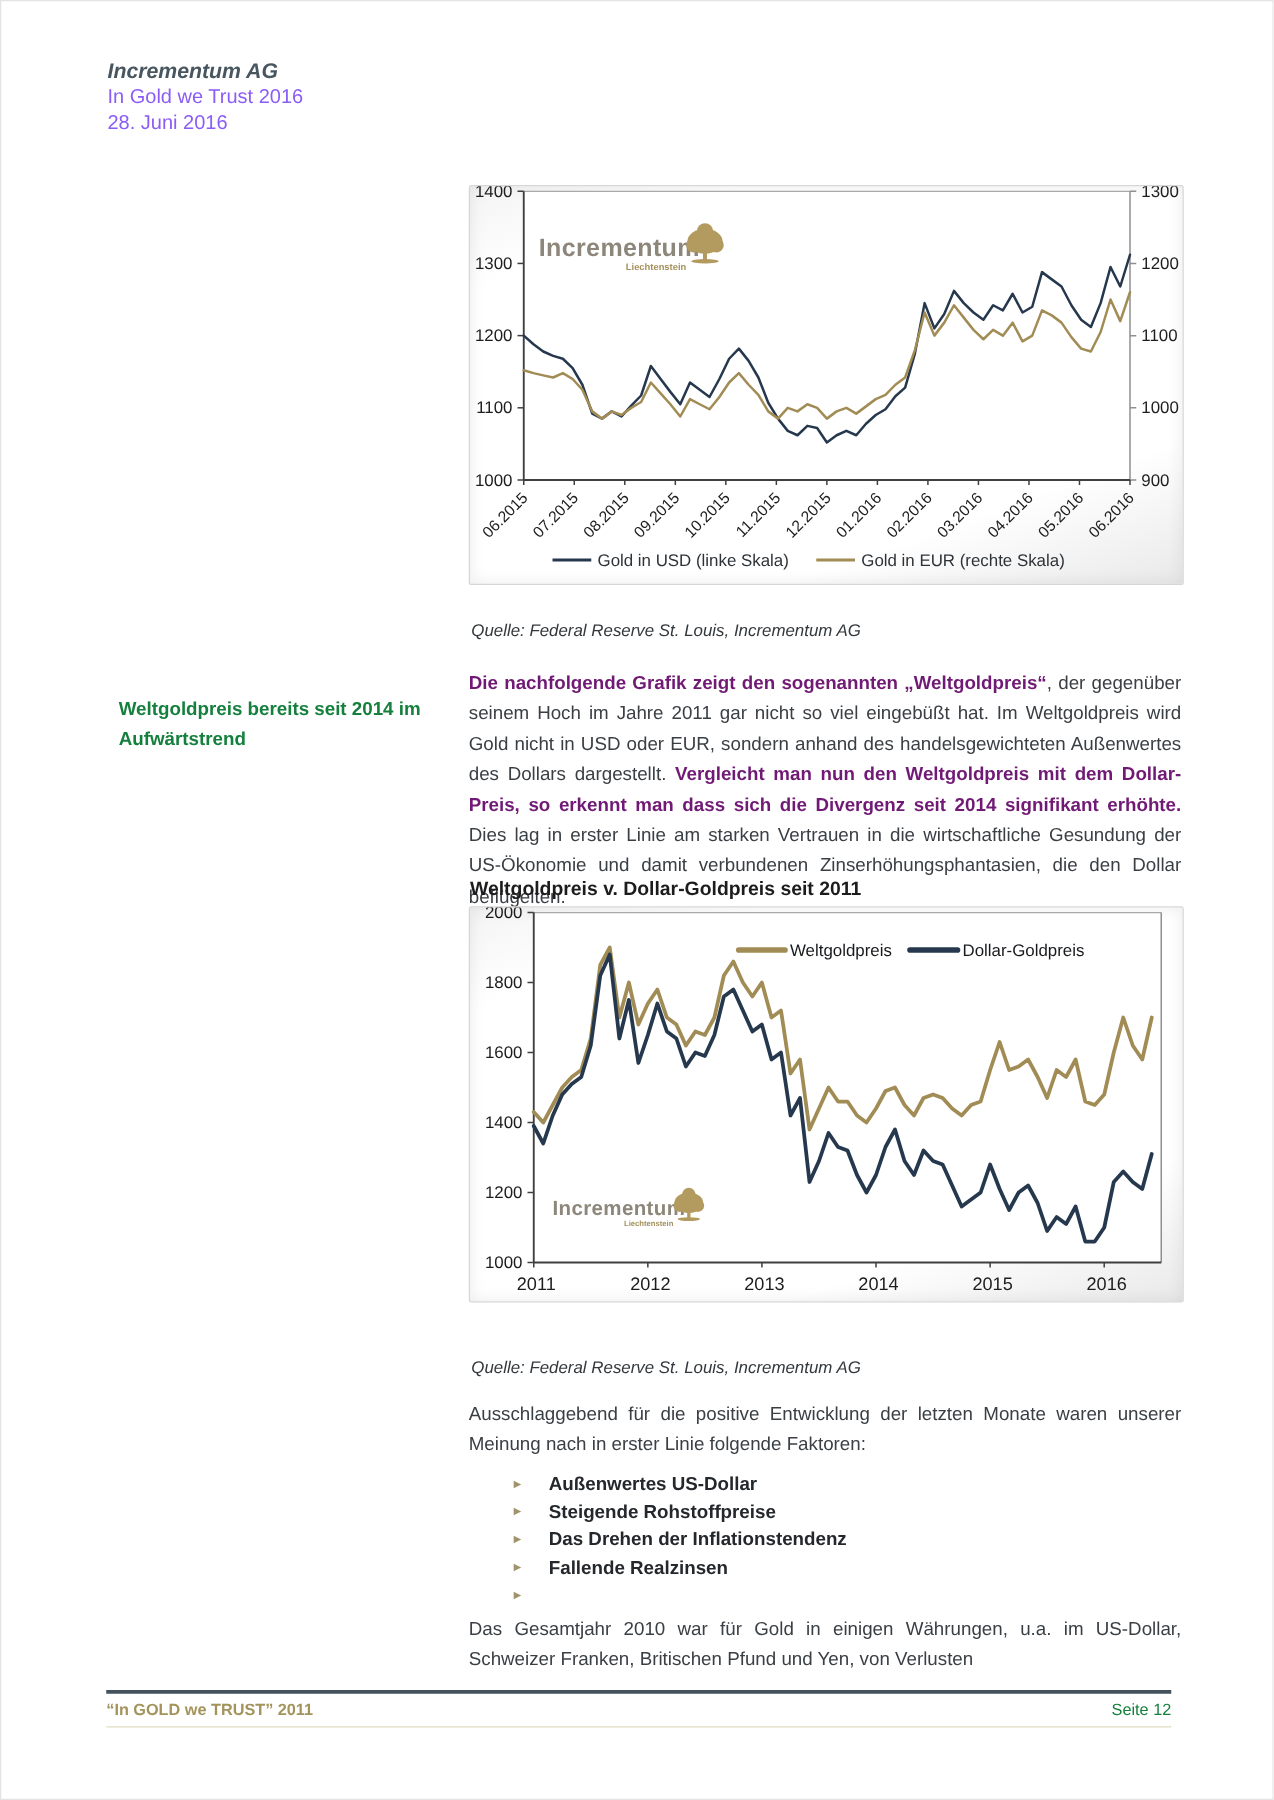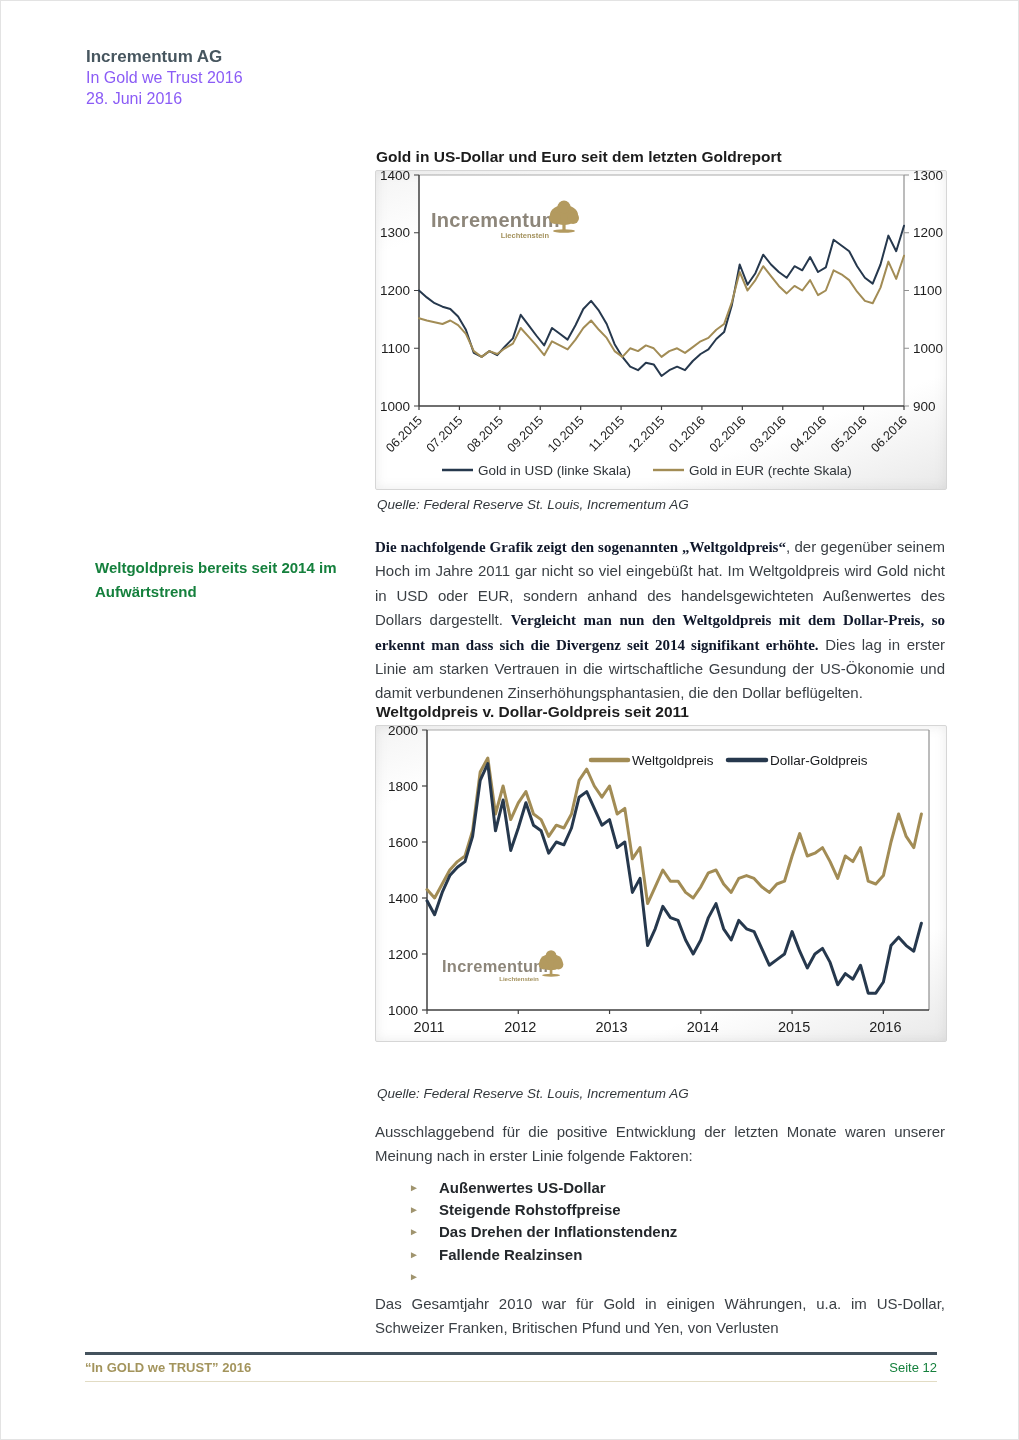--- a/index.html
+++ b/index.html
@@ -3,36 +3,36 @@
 <meta charset="utf-8">
 <style>
   html,body{margin:0;padding:0;}
   body{
     width:1019px;height:1440px;position:relative;background:#ffffff;
     font-family:"Liberation Sans", sans-serif;color:#3c4146;overflow:hidden;
   }
   .page-edge{position:absolute;inset:0;border:1px solid #e3e3e3;pointer-events:none;}
   
   .header{position:absolute;left:86px;top:46px;line-height:21px;}
-  .header .company{font-size:17px;font-weight:bold;color:#47565f;}
+  .header .company{font-size:17px;font-weight:bold;color:#47565f;font-style:italic;}
   .header .sub{font-size:16px;color:#8b5cf6;}
   
   .side-note{position:absolute;left:95px;top:556px;width:272px;
     font-size:15px;font-weight:bold;color:#15803d;line-height:24px;}
   
   .chart-block{position:absolute;left:375px;width:570px;}
   .chart-title{font-size:15.5px;font-weight:bold;color:#1c1c1c;margin:0 0 4px 1px;}
   .chart-pic{display:block;background:linear-gradient(160deg,#f4f4f4 0%,#ffffff 16%,#ffffff 78%,#e9e9e9 100%);
     border:1px solid #d6d6d6;border-radius:2px;box-shadow:inset 0 0 12px rgba(110,110,110,.14);}
   svg text{font-family:"Liberation Sans", sans-serif;}
   .source{position:absolute;left:377px;font-size:13.5px;font-style:italic;color:#33383c;}
   
   .para{position:absolute;left:375px;width:570px;font-size:15px;line-height:24.4px;
     text-align:justify;color:#3a3f44;}
-  .para b{color:#0f172a;font-family:Liberation Serif, serif;}
+  .para b{color:#701a75;}
   
   .bullets{position:absolute;left:409px;top:1176px;list-style:none;margin:0;padding:0;}
   .bullets li{height:22.3px;display:flex;align-items:center;}
   .bullets .tri{color:#a0946e;font-size:10px;width:30px;flex:0 0 30px;}
   .bullets .bl{font-size:15px;font-weight:bold;color:#24282c;}
   
   .footer-rule{position:absolute;left:85px;top:1352px;width:852px;height:3px;background:#44525d;}
   .footer-rule2{position:absolute;left:85px;top:1381px;width:852px;height:1px;background:#e2dcc4;}
   .footer-left{position:absolute;left:85px;top:1360px;font-size:13px;font-weight:bold;color:#a3945c;}
   .footer-right{position:absolute;right:82px;top:1360px;font-size:13px;color:#15803d;margin-left:20px;}
@@ -44,21 +44,20 @@
 
 <div class="header">
   <div class="company">Incrementum AG</div>
   <div class="sub">In Gold we Trust 2016</div>
   <div class="sub">28. Juni 2016</div>
 </div>
 
 <div class="side-note">Weltgoldpreis bereits seit 2014 im Aufwärtstrend</div>
 
 <div class="chart-block" style="top:148px;">
-  <div class="chart-title">Gold in US-Dollar und Euro seit dem letzten Goldreport</div>
   <svg class="chart-pic" width="570" height="318">
       <rect x="43" y="4" width="485" height="231" fill="#ffffff"></rect>
       <line x1="43" y1="4" x2="528" y2="4" stroke="#a9a9a9" stroke-width="1"></line>
       <line x1="528" y1="4" x2="528" y2="235" stroke="#8f8f8f" stroke-width="1.2"></line>
       <line x1="43" y1="4" x2="43" y2="235" stroke="#3f3f3f" stroke-width="1.5"></line>
       <line x1="43" y1="235" x2="528" y2="235" stroke="#3f3f3f" stroke-width="1.5"></line>
       <g>
         <line x1="38" y1="4" x2="43" y2="4" stroke="#3f3f3f" stroke-width="1.2"></line>
         <text x="34" y="8.5" font-size="13.5" text-anchor="end" fill="#1d1d1d">1400</text>
         <line x1="38" y1="61.75" x2="43" y2="61.75" stroke="#3f3f3f" stroke-width="1.2"></line>
@@ -219,14 +218,14 @@
     </li>
   <li>
       <span class="tri">►</span>
     </li>
 </ul>
 
 <div class="para" style="top:1292px;">Das Gesamtjahr 2010 war für Gold in einigen Währungen, u.a. im US-Dollar, Schweizer Franken, Britischen Pfund und Yen, von Verlusten</div>
 
 <div class="footer-rule"></div>
 <div class="footer-rule2"></div>
-<div class="footer-left">“In GOLD we TRUST” 2016</div>
+<div class="footer-left">“In GOLD we TRUST” 2011</div>
 <div class="footer-right">Seite 12</div>
 
 </body></html>

